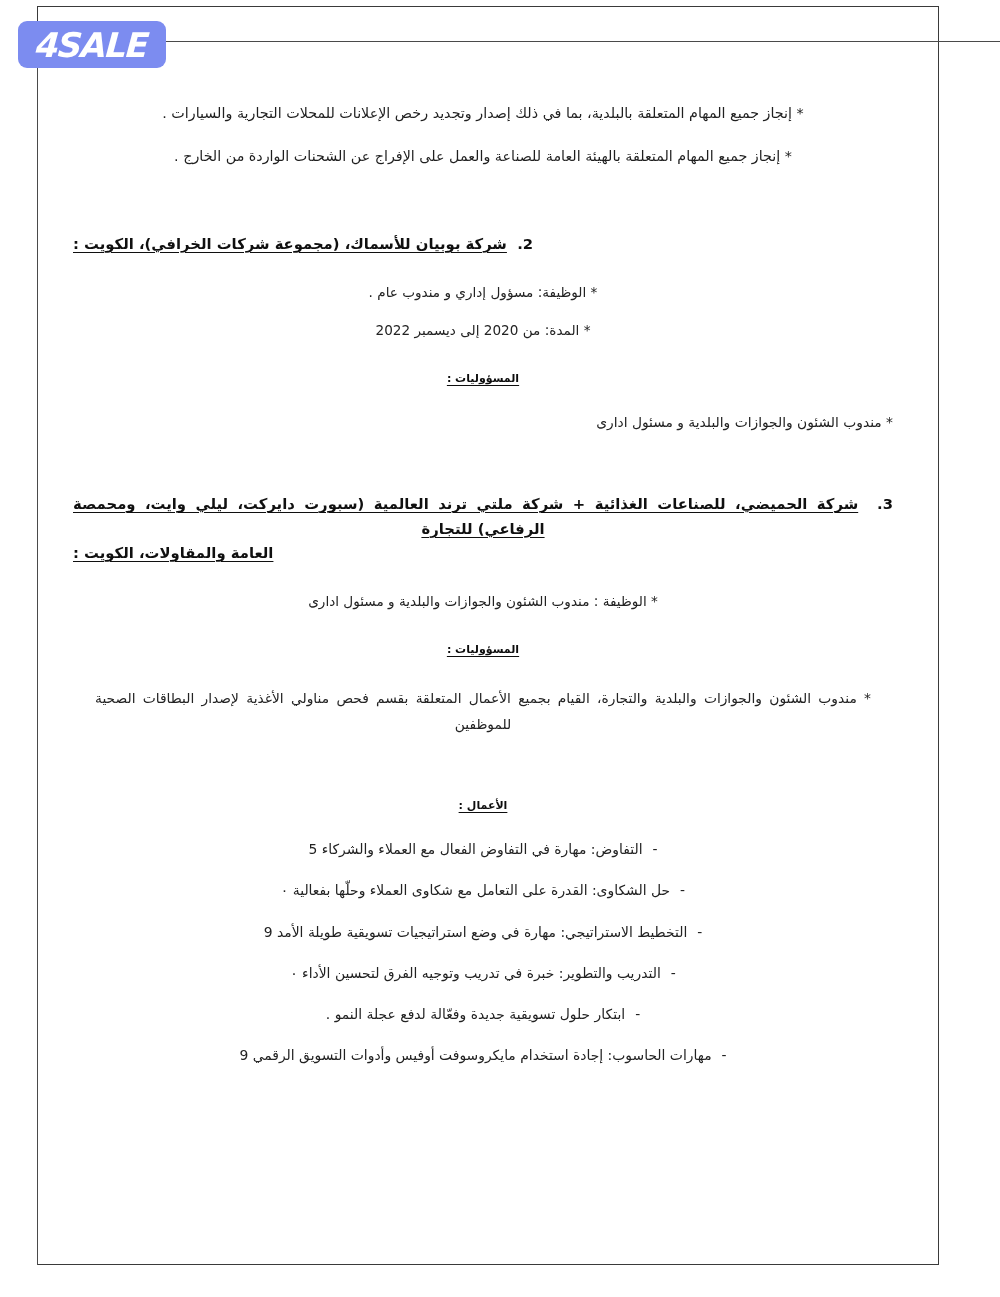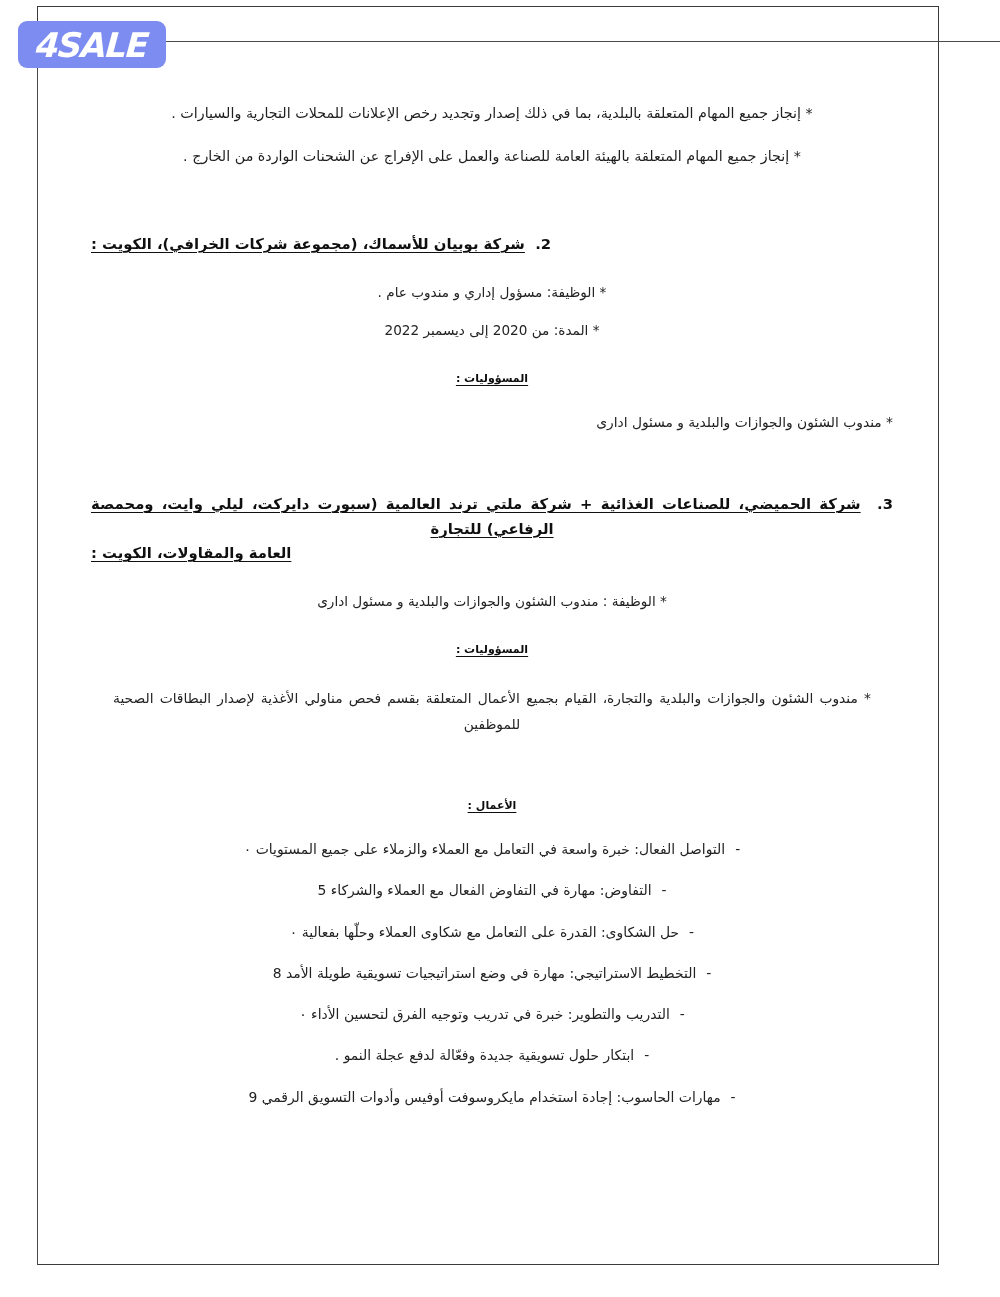--- a/index.html
+++ b/index.html
@@ -73,21 +73,21 @@
   }
 
   
   #doc {
     position: absolute;
     left: 37px;
     top: 6px;
     width: 902px;
     height: 1286px;
     box-sizing: border-box;
-    padding: 96px 46px 40px 54px;
+    padding: 96px 46px 40px 36px;
     direction: rtl;
     text-align: right;
     color: #1d1d1d;
   }
 
   
   .intro-bullet {
     font-size: 14.3px;
     line-height: 1.6;
     margin: 0 0 20px 0;
@@ -233,22 +233,21 @@
 
   <p class="resp-para">* مندوب الشئون والجوازات والبلدية والتجارة، القيام بجميع الأعمال المتعلقة بقسم فحص مناولي الأغذية لإصدار البطاقات الصحية للموظفين</p>
 
   <div class="spacer-xl"></div>
 
   <p class="mini-heading"><span class="u">الأعمال :</span></p>
 
   <div class="spacer-md"></div>
 
   <ul id="skills-list">
-    <li><span class="dash">-</span><span>التواصل الفعال: خبرة واسعة في التعامل مع العملاء والزملاء على جميع المستويات ٠</span></li>
     <li><span class="dash">-</span><span>التفاوض: مهارة في التفاوض الفعال مع العملاء والشركاء 5</span></li>
     <li><span class="dash">-</span><span>حل الشكاوى: القدرة على التعامل مع شكاوى العملاء وحلّها بفعالية ٠</span></li>
-    <li><span class="dash">-</span><span>التخطيط الاستراتيجي: مهارة في وضع استراتيجيات تسويقية طويلة الأمد 8</span></li>
+    <li><span class="dash">-</span><span>التخطيط الاستراتيجي: مهارة في وضع استراتيجيات تسويقية طويلة الأمد 9</span></li>
     <li><span class="dash">-</span><span>التدريب والتطوير: خبرة في تدريب وتوجيه الفرق لتحسين الأداء ٠</span></li>
     <li><span class="dash">-</span><span>ابتكار حلول تسويقية جديدة وفعّالة لدفع عجلة النمو .</span></li>
     <li><span class="dash">-</span><span>مهارات الحاسوب: إجادة استخدام مايكروسوفت أوفيس وأدوات التسويق الرقمي 9</span></li>
   </ul>
 
 </div>
 
 </body></html>

